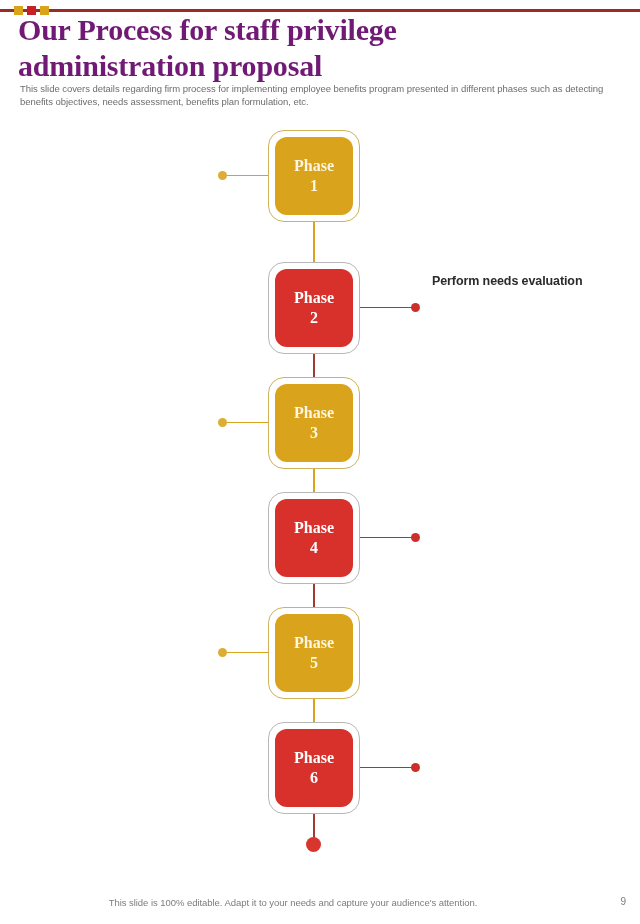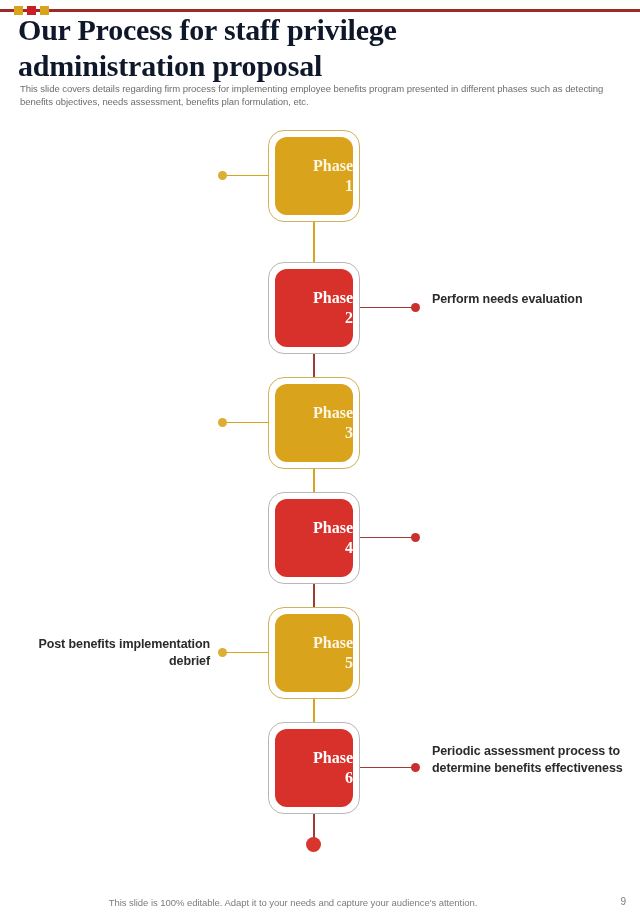--- a/index.html
+++ b/index.html
@@ -43,21 +43,21 @@
   
   #title {
     position: absolute;
     left: 18px;
     top: 12px;
     width: 560px;
     font-family: "Liberation Serif", serif;
     font-weight: bold;
     font-size: 30px;
     line-height: 36px;
-    color: #0f172a;
+    color: #701a75;
     letter-spacing: -0.2px;
   }
   #subtitle {
     position: absolute;
     left: 20px;
     top: 82px;
     width: 600px;
     font-size: 9.5px;
     line-height: 13px;
     color: #6d6d6d;
@@ -112,21 +112,21 @@
   .node.gold .ring { border-color: #cfb25a; }
   .node .inner {
     position: absolute;
     left: 7px;
     top: 7px;
     width: 78px;
     height: 78px;
     border-radius: 12px;
     display: flex;
     flex-direction: column;
-    align-items: flex-end;
+    align-items: center;
     justify-content: center;
     font-family: "Liberation Serif", serif;
     font-weight: bold;
     font-size: 16px;
     line-height: 20px;
     color: #fdf6e3;
     text-align: center;
   }
   .node.gold .inner { background: #d9a31c; }
   .node.red  .inner { background: #d8302b; color: #ffffff; }
@@ -213,21 +213,21 @@
 
   <div class="node red" style="top:132px">
     <div class="ring"></div>
     <div class="inner">
       <span>Phase</span>
       <span class="num">2</span>
     </div>
   </div>
   <div class="leader red" style="left:360px; top:177px; width:52px;"></div>
   <div class="leader-dot red" style="left:411px; top:173px;"></div>
-  <div class="callout right" style="left:432px; top:161px;">Perform needs evaluation</div>
+  <div class="callout right" style="left:432px; top:143px;">Perform needs evaluation</div>
 
   <div class="node gold" style="top:247px">
     <div class="ring"></div>
     <div class="inner">
       <span>Phase</span>
       <span class="num">3</span>
     </div>
   </div>
   <div class="leader gold" style="left:226px; top:292px; width:42px;"></div>
   <div class="leader-dot gold" style="left:218px; top:288px;"></div>
@@ -244,29 +244,27 @@
 
   <div class="node gold" style="top:477px">
     <div class="ring"></div>
     <div class="inner">
       <span>Phase</span>
       <span class="num">5</span>
     </div>
   </div>
   <div class="leader gold" style="left:226px; top:522px; width:42px;"></div>
   <div class="leader-dot gold" style="left:218px; top:518px;"></div>
-  <div class="callout left" style="left:10px; top:506px;">Post benefits implementation debrief</div>
 
   <div class="node red" style="top:592px">
     <div class="ring"></div>
     <div class="inner">
       <span>Phase</span>
       <span class="num">6</span>
     </div>
   </div>
   <div class="leader red" style="left:360px; top:637px; width:52px;"></div>
   <div class="leader-dot red" style="left:411px; top:633px;"></div>
-  <div class="callout right" style="left:432px; top:613px;">Periodic assessment process to determine benefits effectiveness</div>
 
 </div>
 
 <div id="footer-note">This slide is 100% editable. Adapt it to your needs and capture your audience's attention.</div>
 <div id="page-number">9</div>
 
 </body></html>

